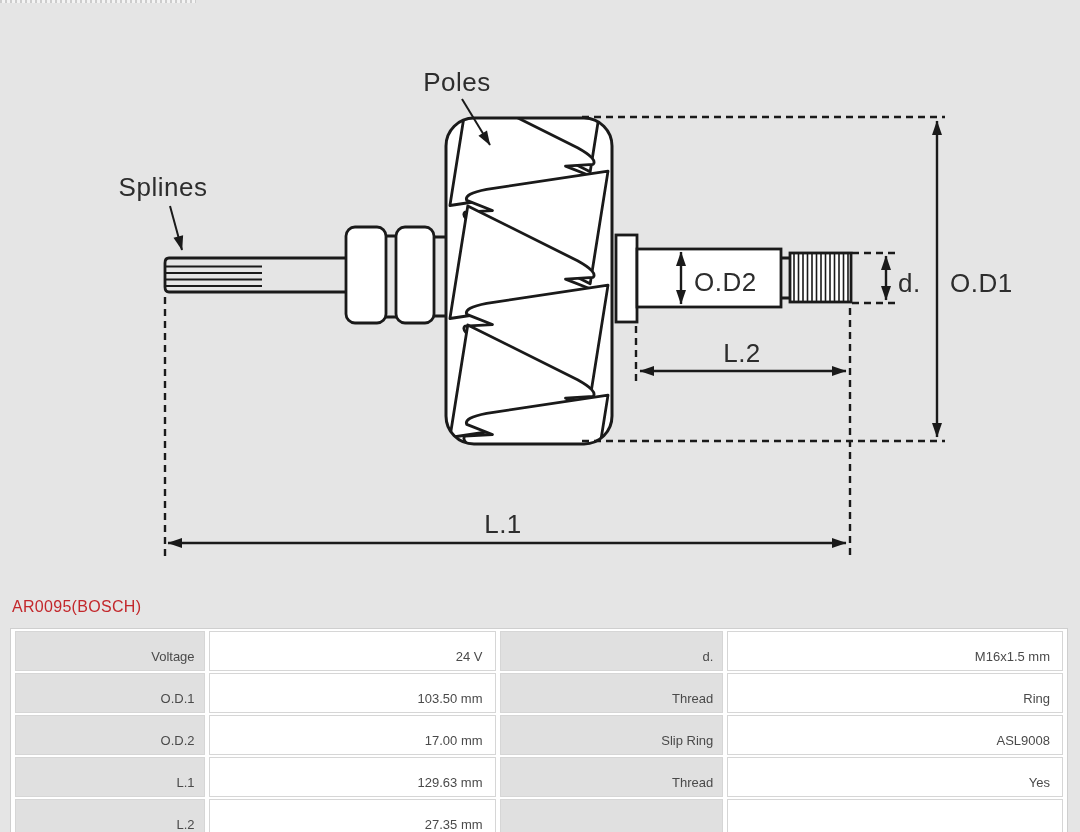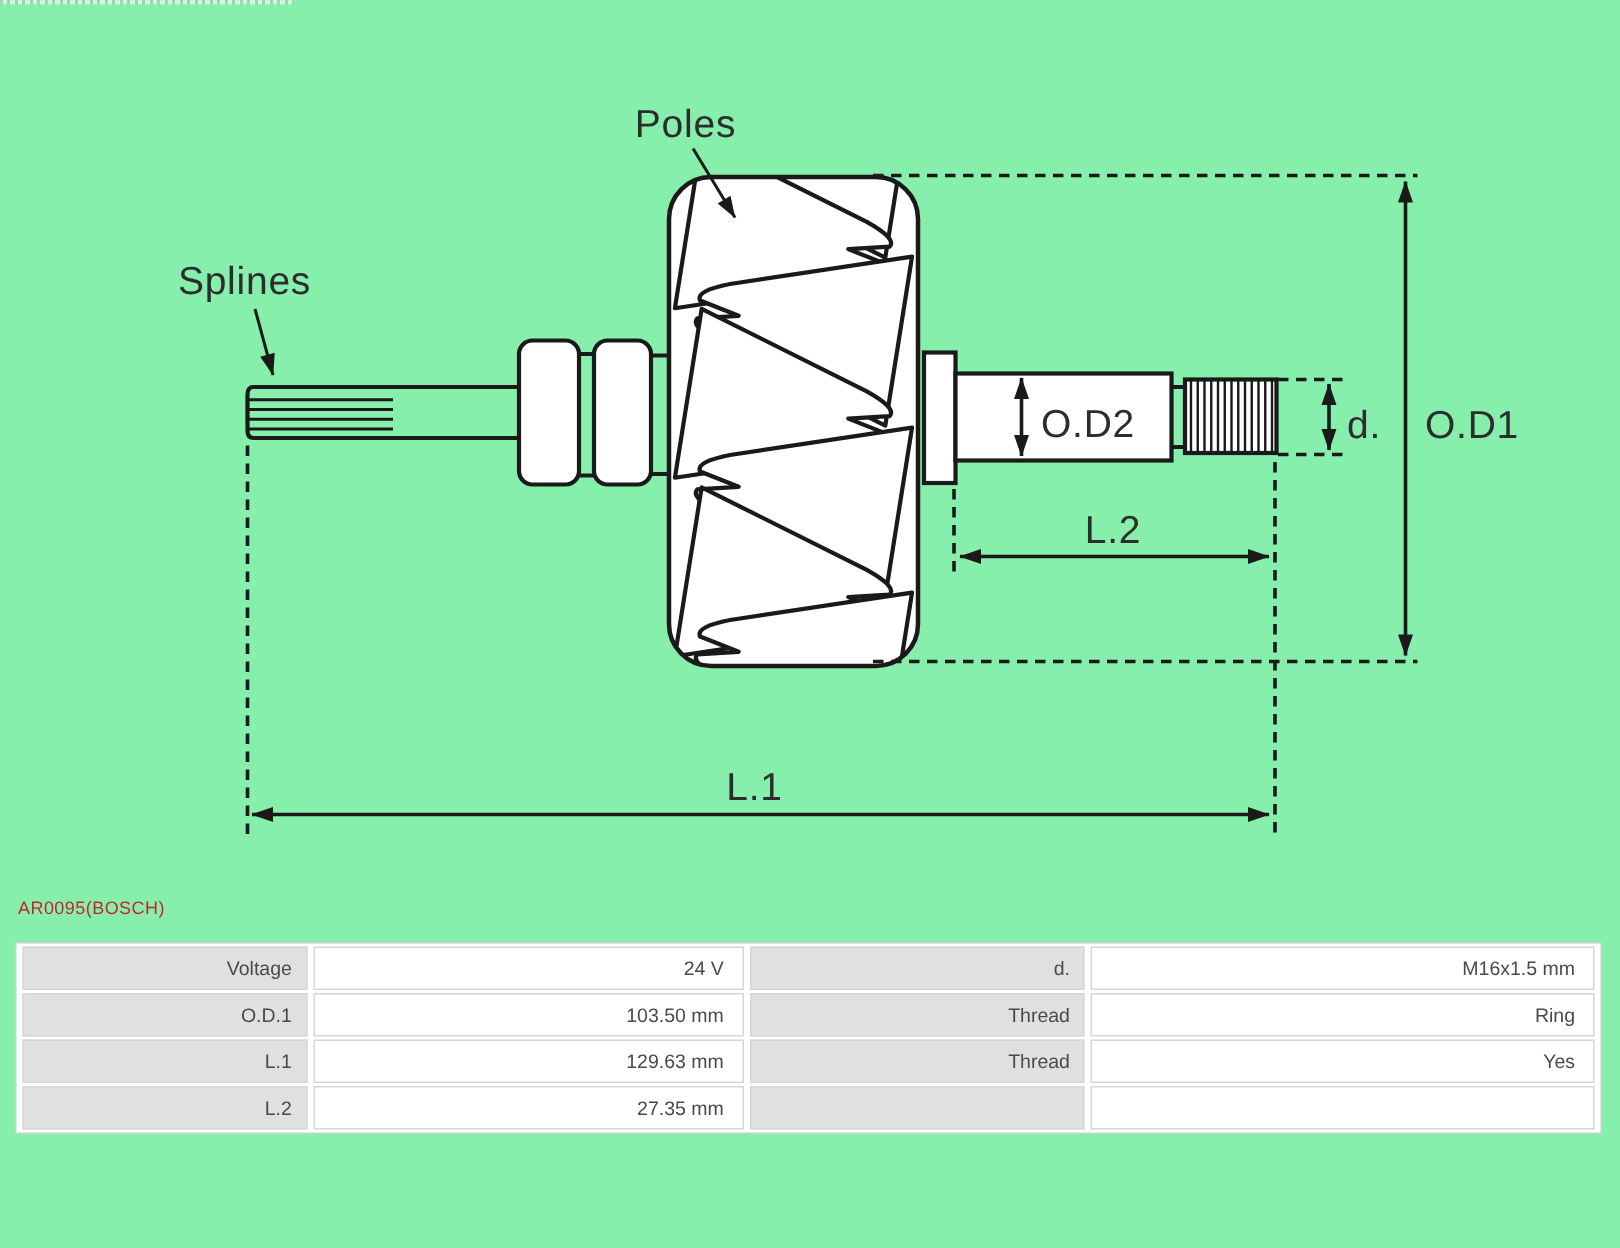--- a/index.html
+++ b/index.html
@@ -1,26 +1,26 @@
 <!DOCTYPE html>
 <html><head>
 <meta charset="utf-8">
 <style>
   html,body{margin:0;padding:0;background:#fff;}
-  .stage{position:relative;width:1080px;height:832px;background:#86efac;overflow:hidden;
+  .stage{position:relative;width:1080px;height:832px;background:#e5e5e5;overflow:hidden;
          font-family:"Liberation Sans",sans-serif;}
   .top-strip{position:absolute;left:0;top:0;width:196px;height:3px;opacity:.55;
          background:repeating-linear-gradient(90deg,#b9b9b9 0 2px,#ffffff 2px 5px);}
   .diagram{position:absolute;left:0;top:0;width:1080px;height:580px;}
   .diagram text{font-family:"Liberation Sans",sans-serif;font-size:26px;fill:#2d2d2d;letter-spacing:.5px;}
-  .part-number{position:absolute;left:12px;top:598px;font-size:12px;letter-spacing:.3px;color:#c3272b;}
+  .part-number{position:absolute;left:12px;top:598px;font-size:16px;letter-spacing:.3px;color:#c3272b;}
   .table-wrap{position:absolute;left:10px;top:628px;width:1056px;border:1px solid #cfcfcf;background:#fff;}
   table.spec{width:100%;border-collapse:separate;border-spacing:4px 2px;table-layout:fixed;background:#fff;}
   table.spec td{border:1px solid #d6d6d6;font-size:13px;color:#4a4a4a;text-align:right;
-         padding:6px 12px 6px 4px;white-space:nowrap;overflow:hidden;background:#fff;}
+         padding:17px 12px 6px 4px;white-space:nowrap;overflow:hidden;background:#fff;}
   table.spec td.lbl{background:#e0e0e0;padding-right:9px;}
 </style>
 </head>
 <body>
 
 <div class="stage">
 
   <div class="top-strip"></div>
 
   <svg class="diagram" viewBox="0 0 1080 580" xmlns="http://www.w3.org/2000/svg">
@@ -116,20 +116,26 @@
           <td class="lbl">d.</td>
           <td>M16x1.5 mm</td>
         </tr>
         <tr>
           <td class="lbl">O.D.1</td>
           <td>103.50 mm</td>
           <td class="lbl">Thread</td>
           <td>Ring</td>
         </tr>
         <tr>
+          <td class="lbl">O.D.2</td>
+          <td>17.00 mm</td>
+          <td class="lbl">Slip Ring</td>
+          <td>ASL9008</td>
+        </tr>
+        <tr>
           <td class="lbl">L.1</td>
           <td>129.63 mm</td>
           <td class="lbl">Thread</td>
           <td>Yes</td>
         </tr>
         <tr>
           <td class="lbl">L.2</td>
           <td>27.35 mm</td>
           <td class="lbl"></td>
           <td></td>

